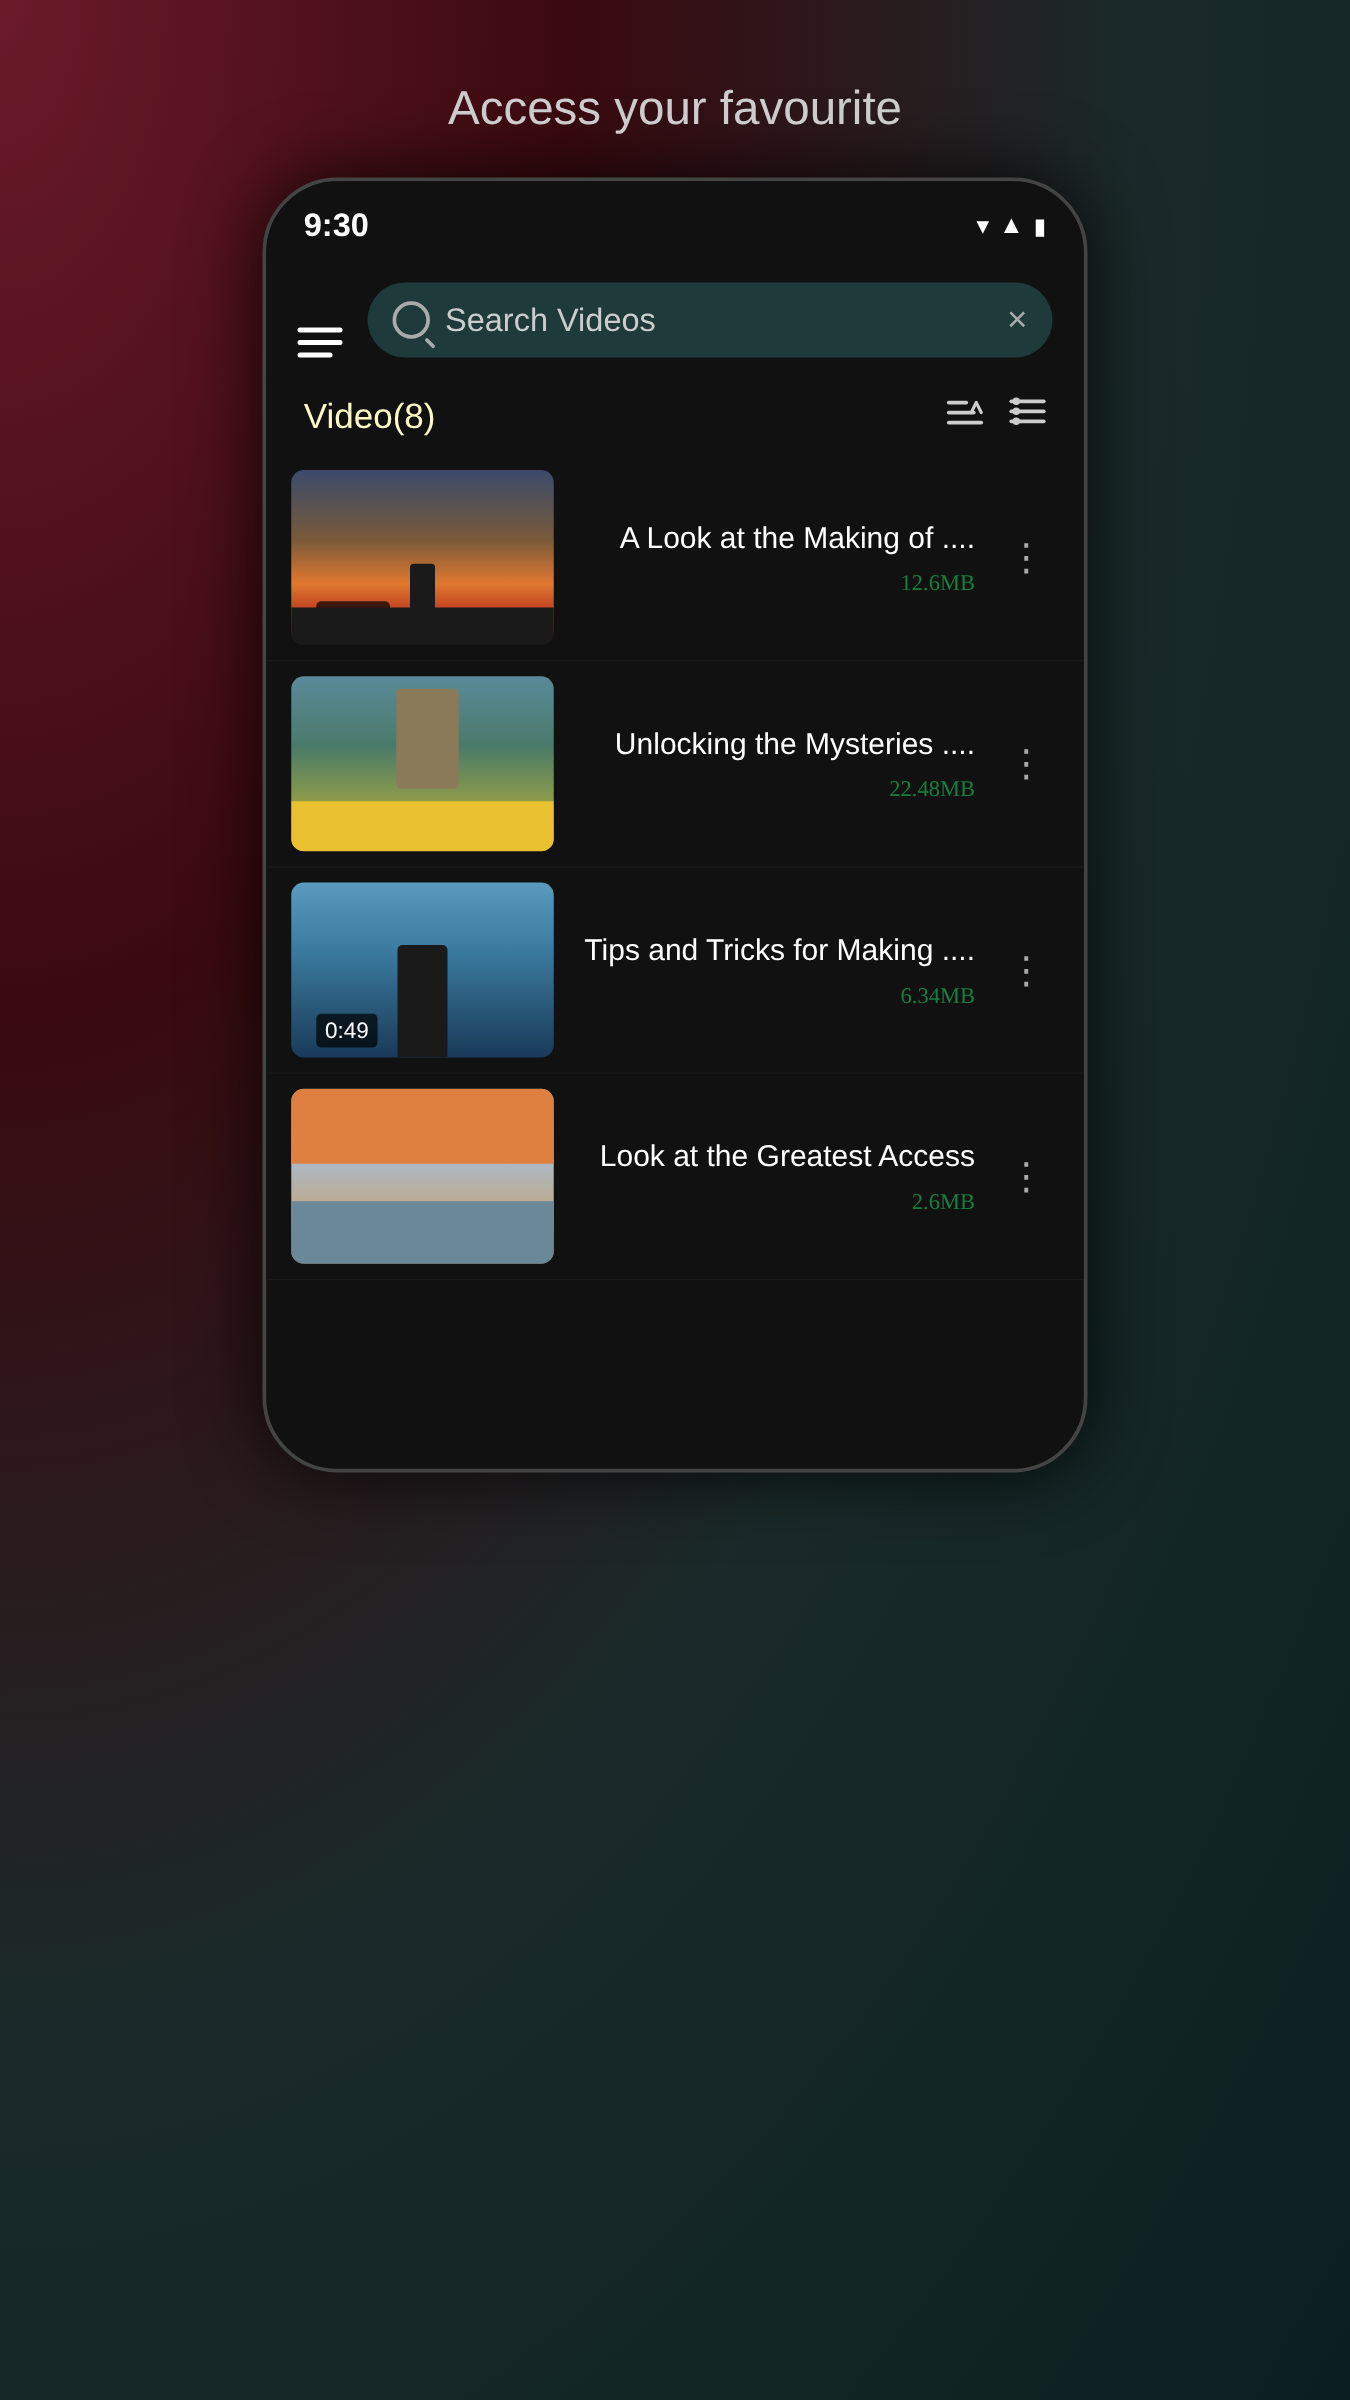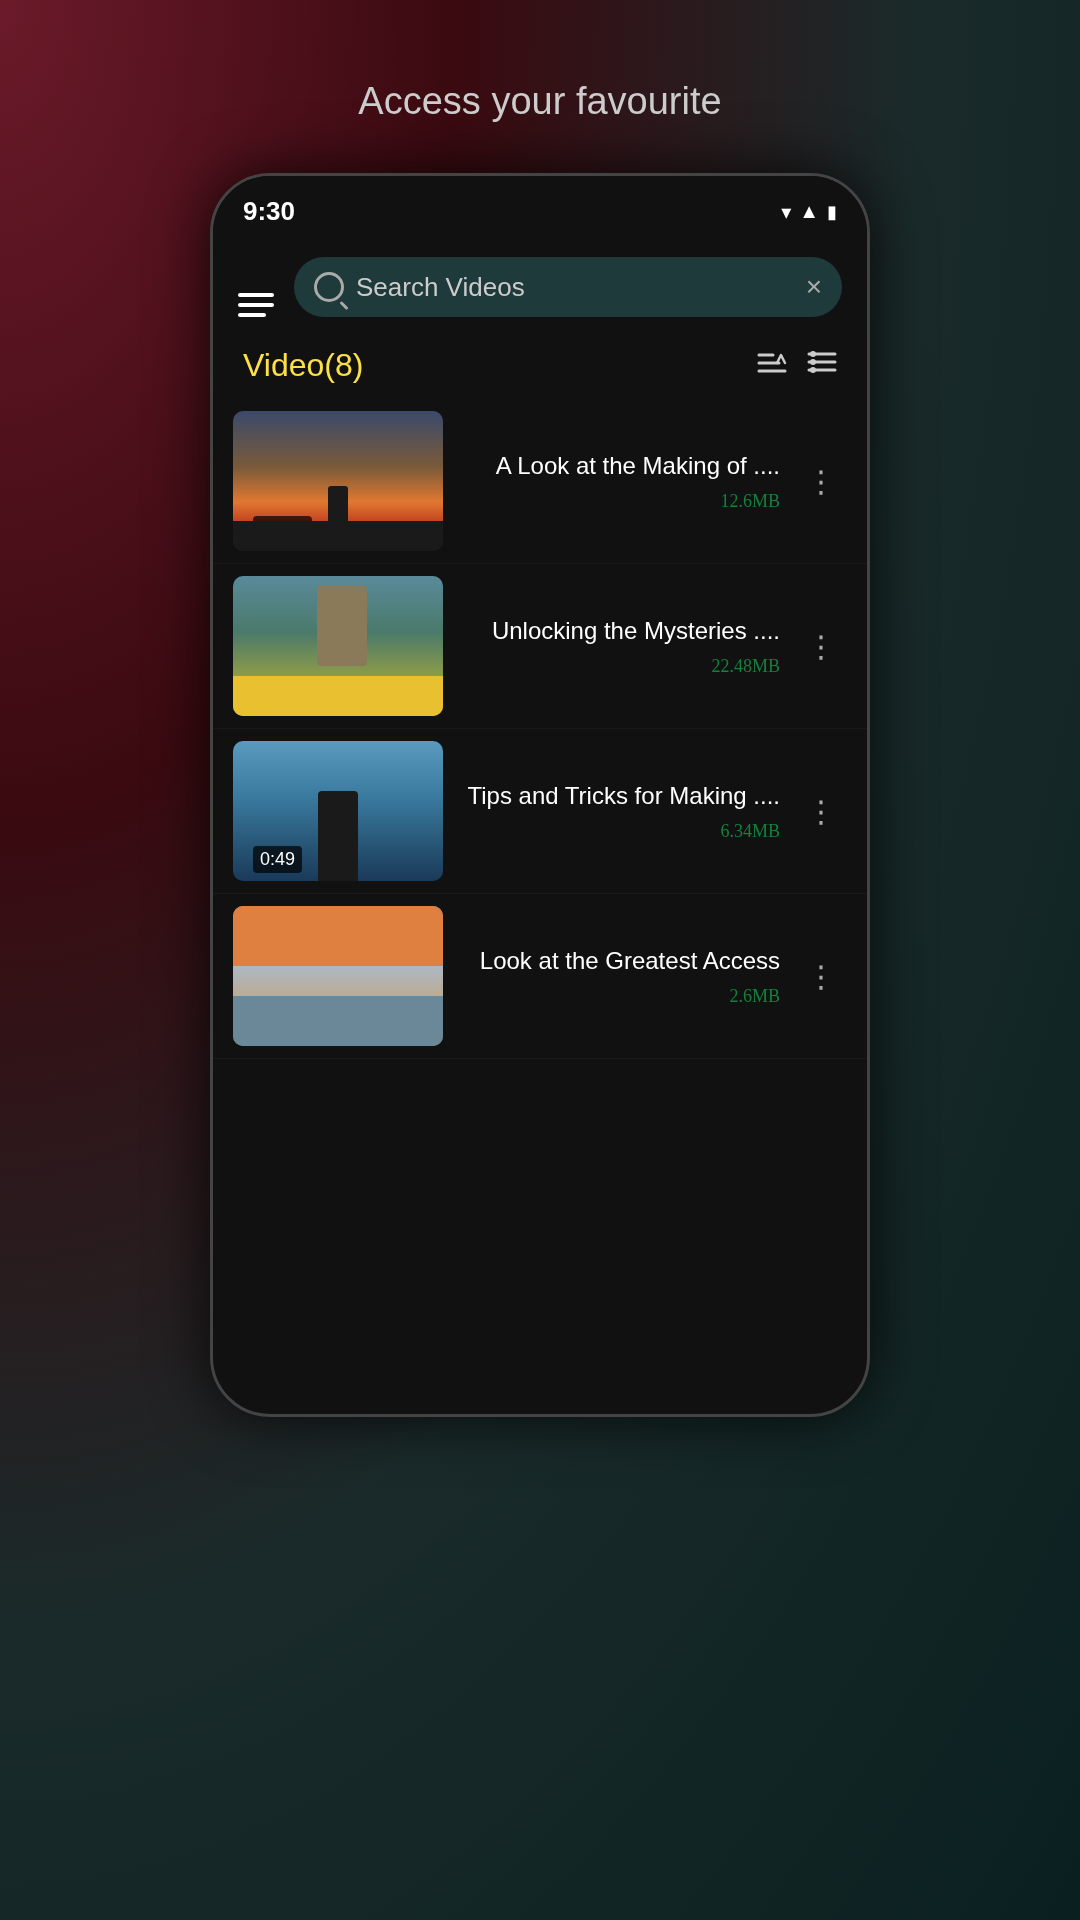--- a/index.html
+++ b/index.html
@@ -34,33 +34,33 @@
     .header-title {
       font-size: 80px;
       font-weight: 800;
       color: #ff4d6d;
       line-height: 1.1;
     }
 
     .header-subtitle {
       font-size: 38px;
       color: #ccc;
-      margin-top: 20px;
+      margin-top: 6px;
     }
 
     
     .phone-frame {
       width: 660px;
-      height: 1244px;
+      height: 1036px;
       background: #111;
       border-radius: 60px;
       border: 3px solid #444;
       overflow: hidden;
       position: relative;
-      margin-top: 50px;
+      margin-top: 33px;
       box-shadow: 0 0 60px rgba(0,0,0,0.8);
     }
 
     
     .status-bar {
       display: flex;
       justify-content: space-between;
       align-items: center;
       padding: 20px 30px 10px;
       background: #111;
@@ -153,22 +153,22 @@
     
     .list-header {
       display: flex;
       justify-content: space-between;
       align-items: center;
       padding: 10px 30px 15px;
       background: #111;
     }
 
     .video-count {
-      color: #fde047;
-      font-size: 32px;
+      color: #fef9c3;
+      font-size: 28px;
     }
 
     .list-controls {
       display: flex;
       gap: 20px;
       align-items: center;
     }
 
     .sort-icon, .view-icon {
       color: #ccc;

